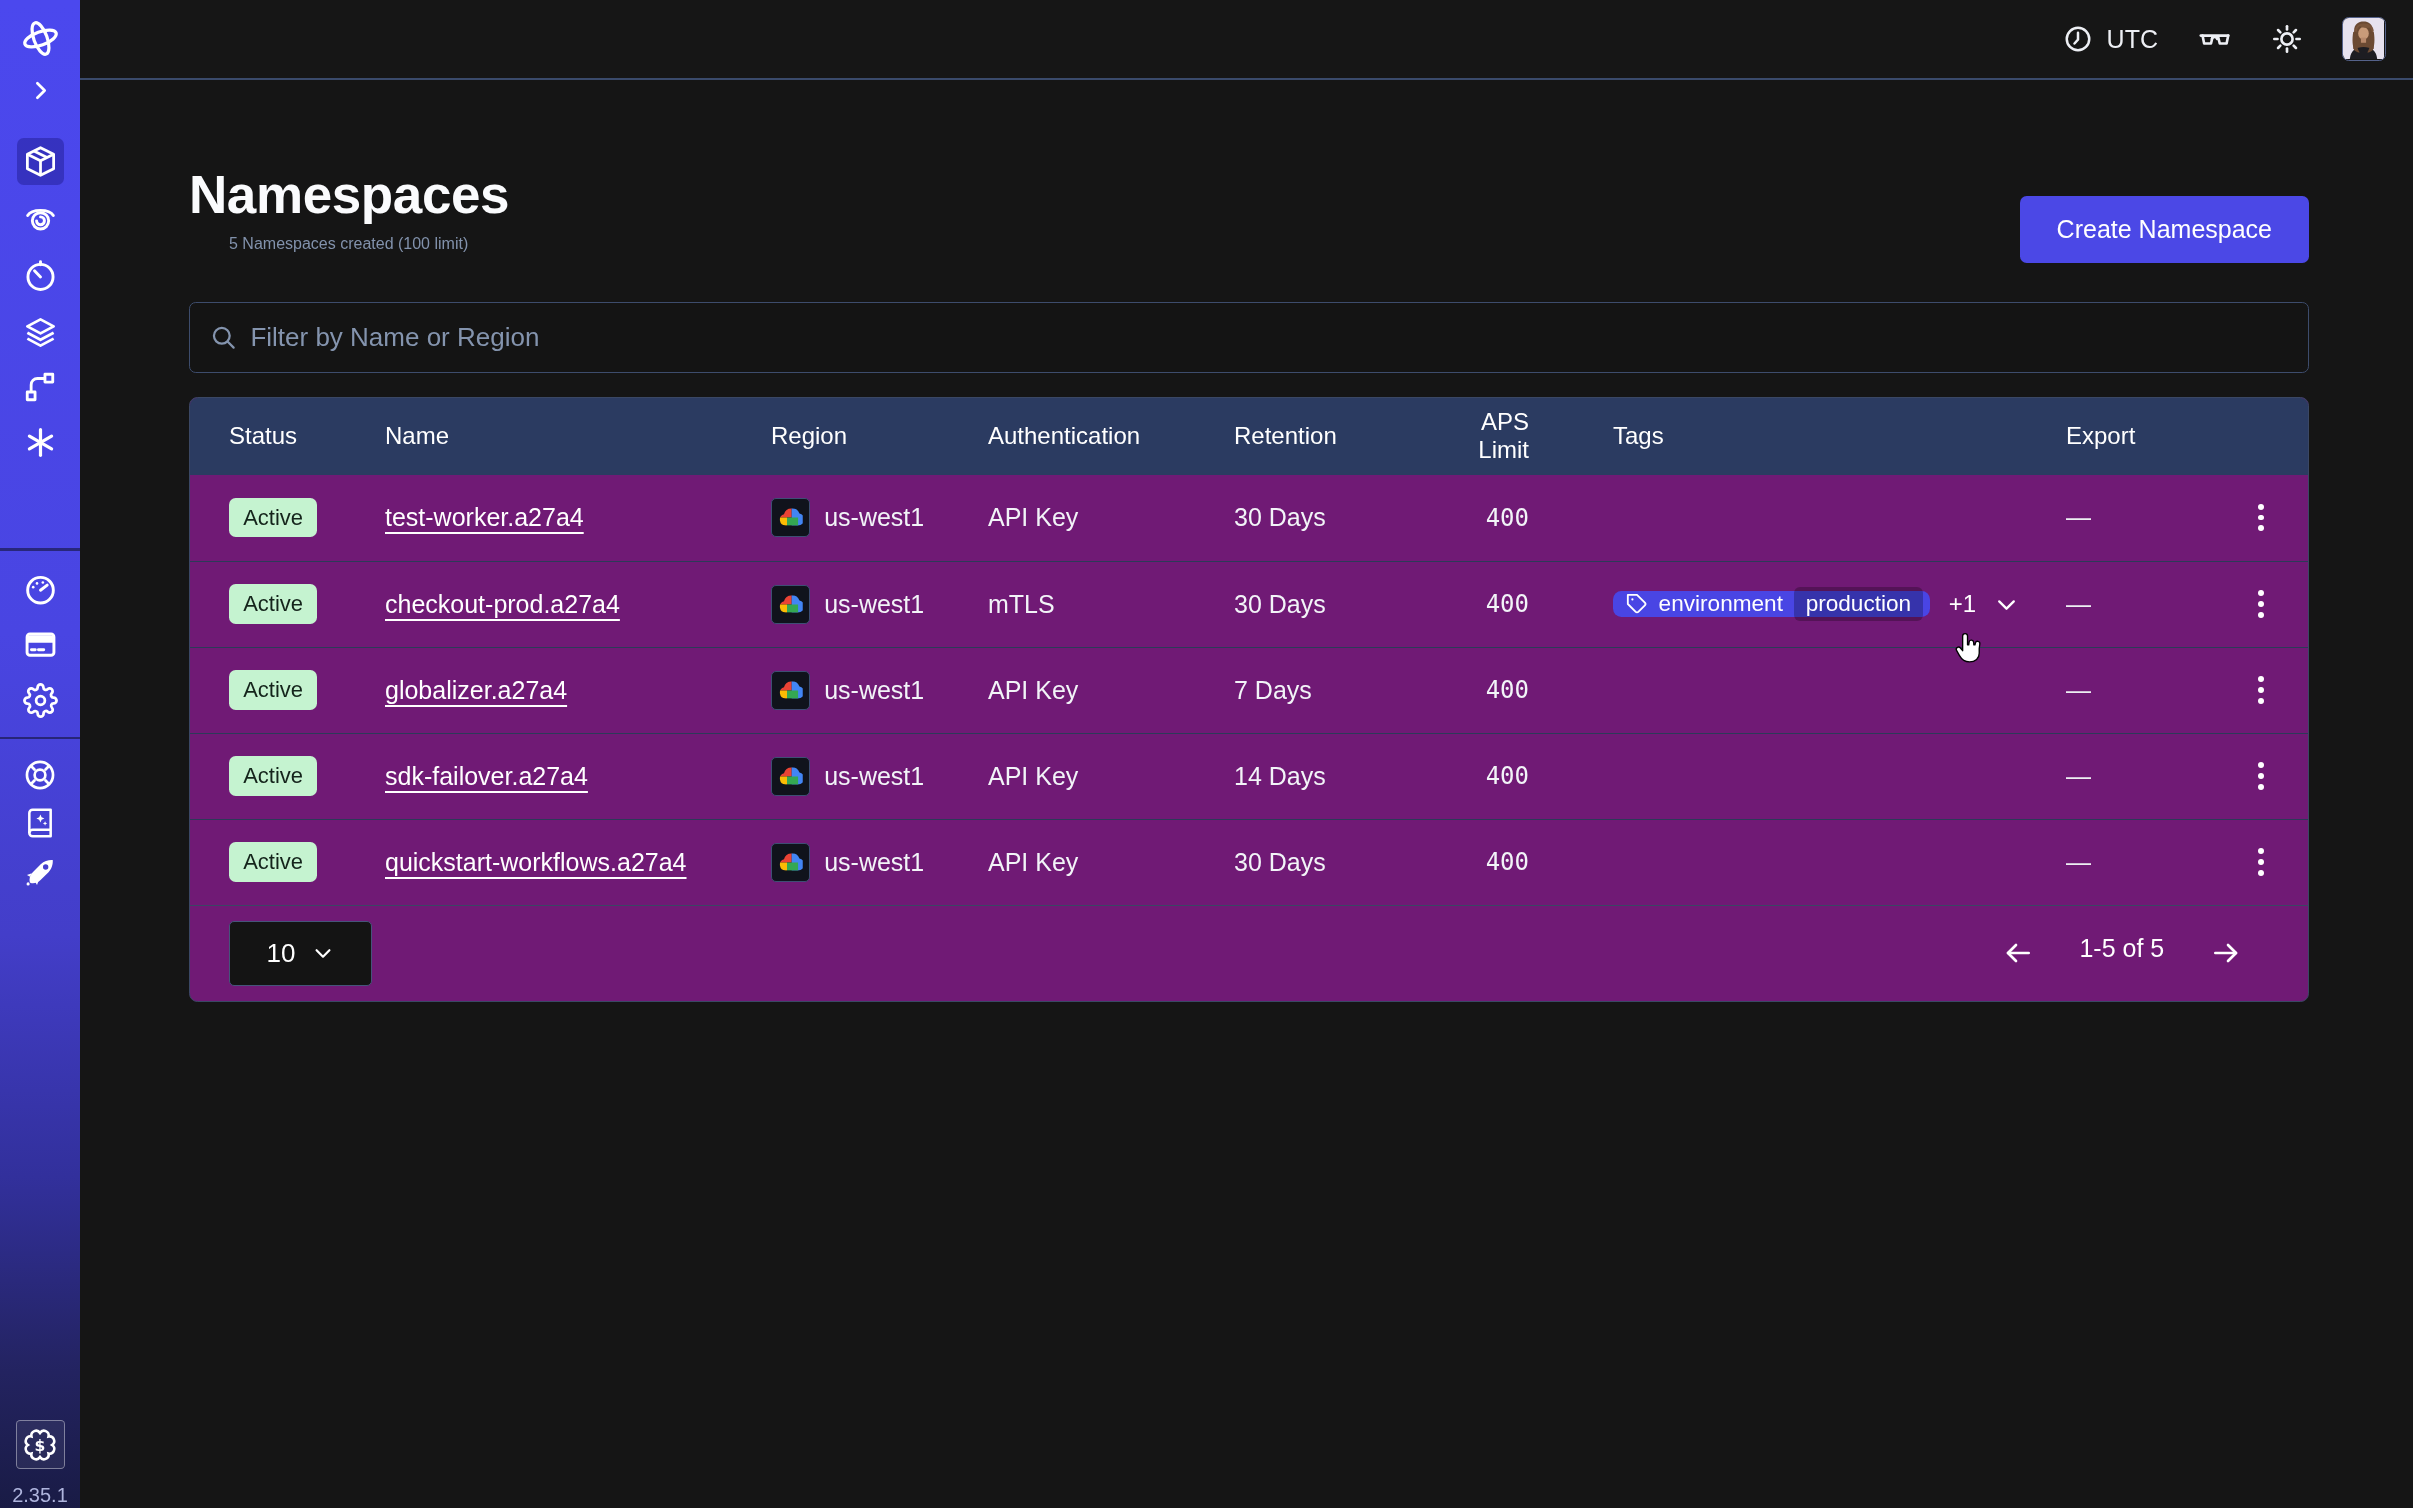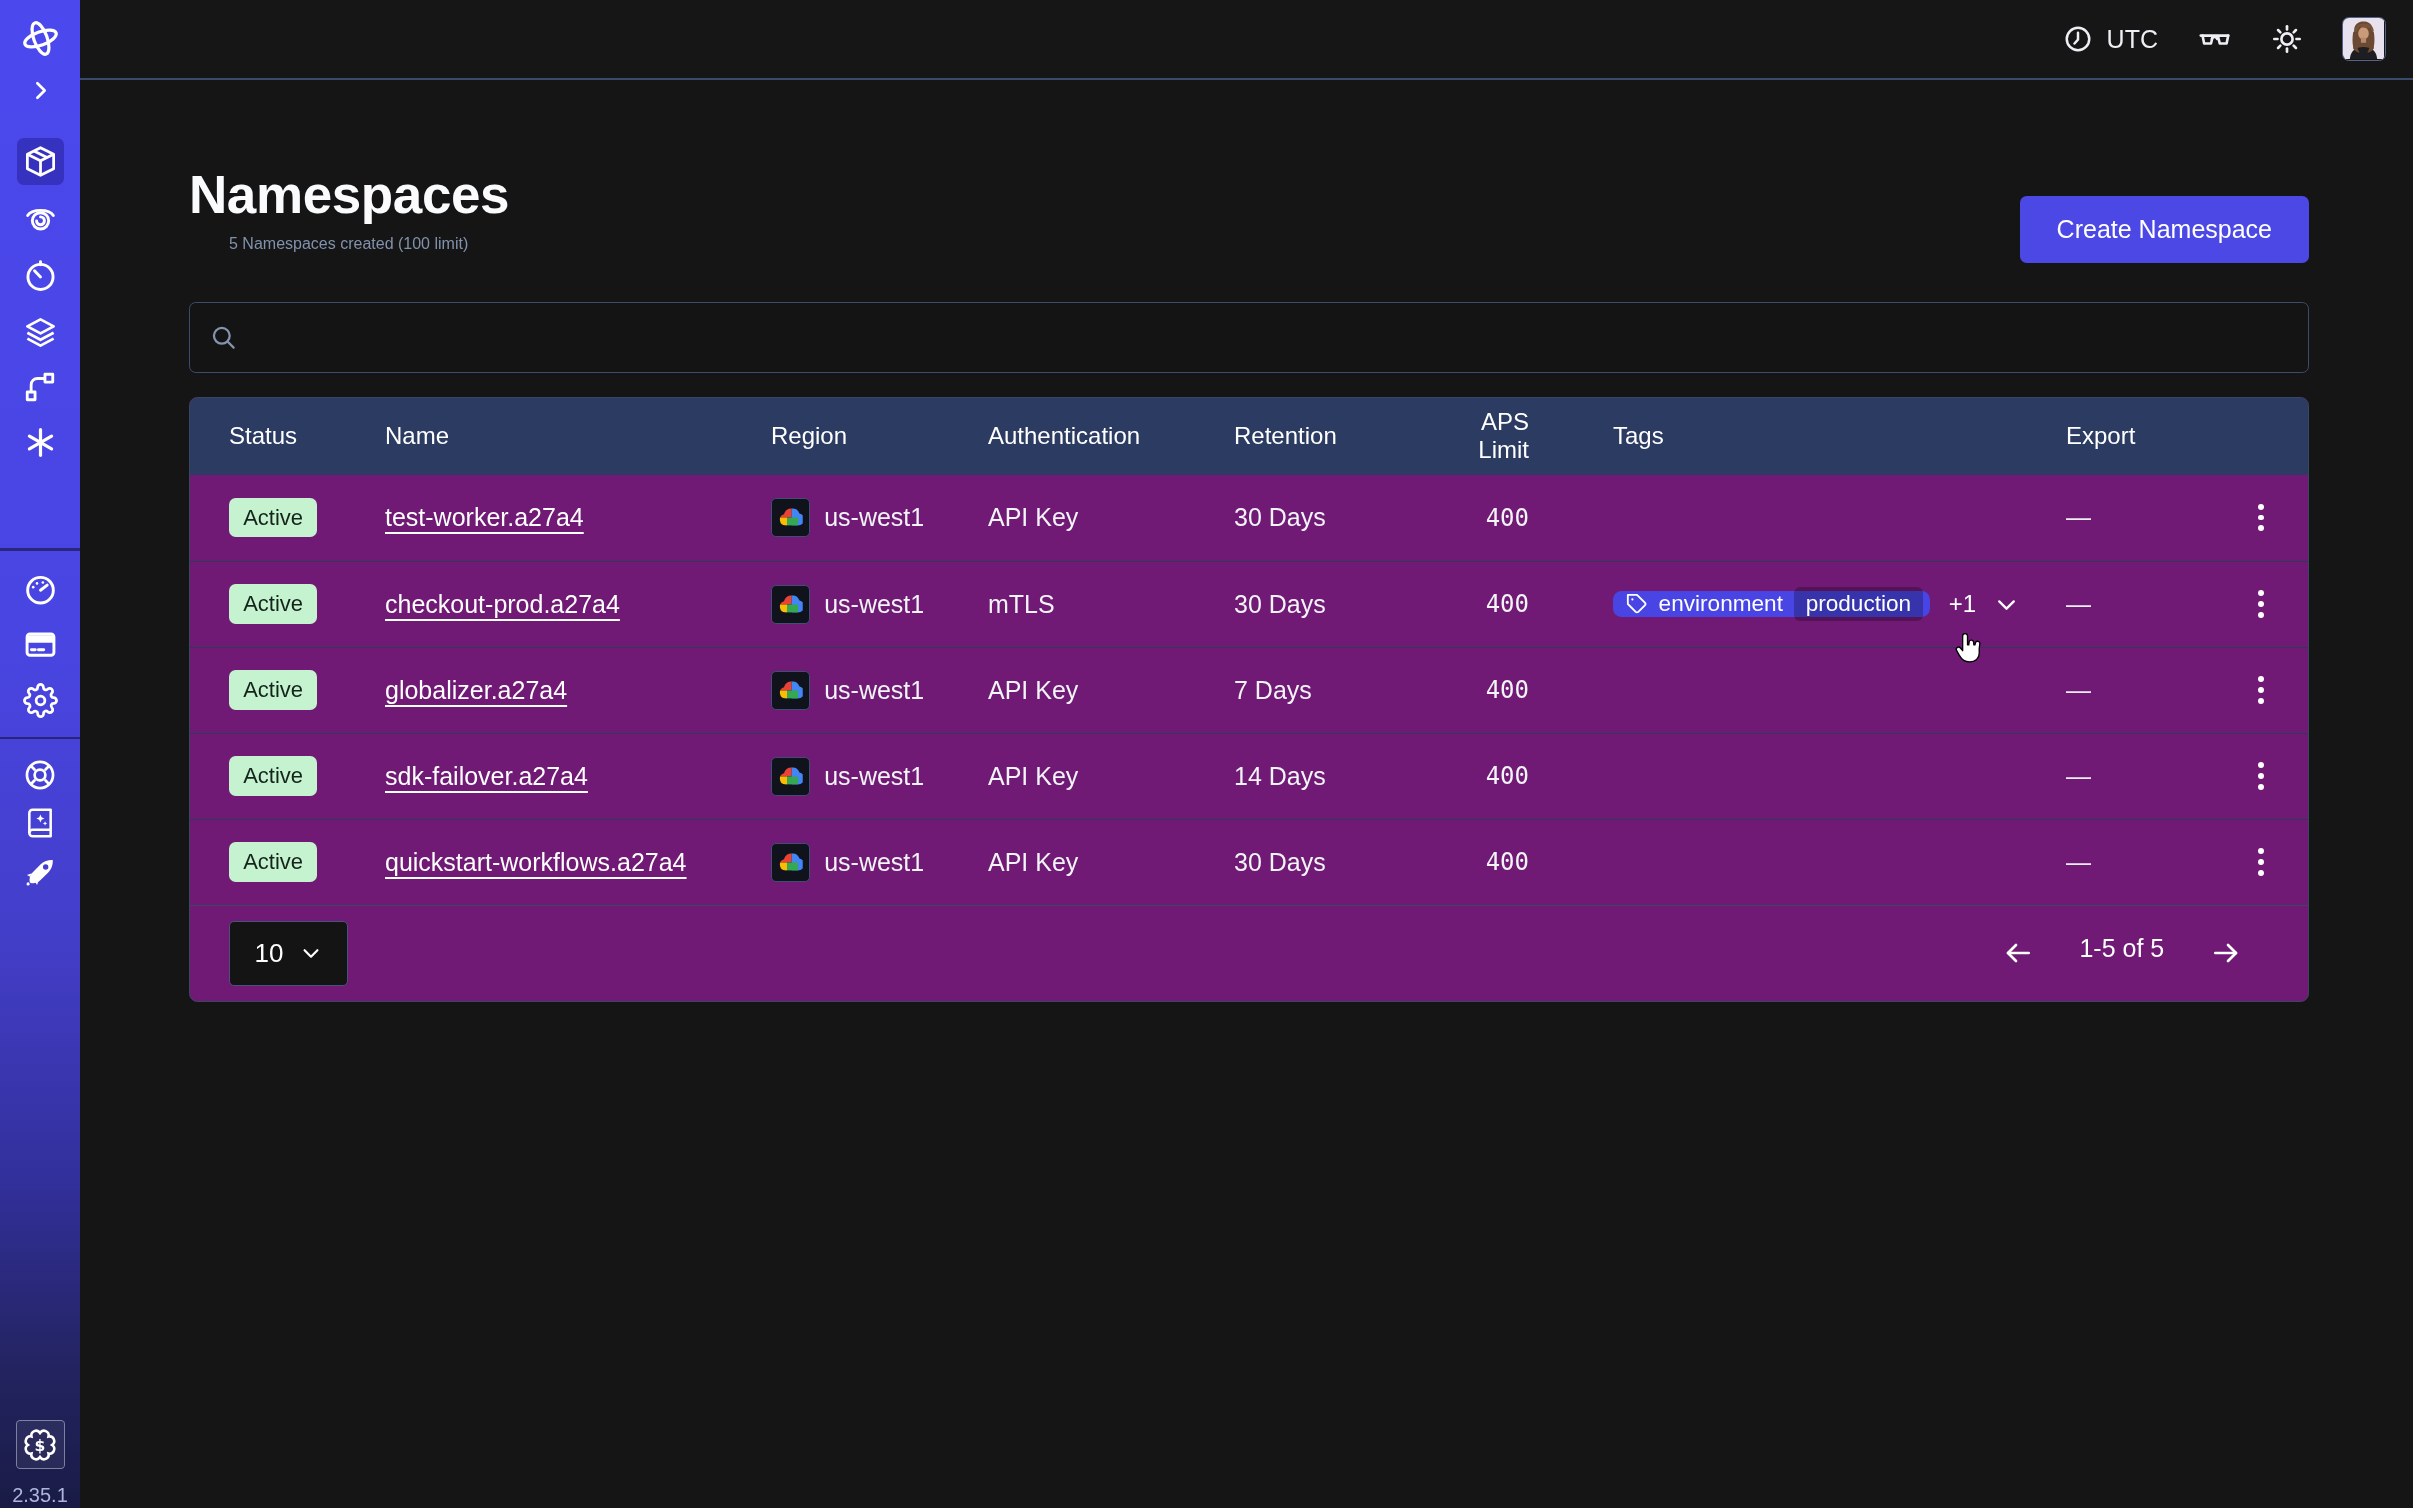--- a/index.html
+++ b/index.html
@@ -99,21 +99,21 @@
   .chev { color:#fff; display:flex; }
   .dash { color:#EDEFF3; }
   .kebab { justify-self:center; display:flex; flex-direction:column; gap:5px; cursor:pointer; padding:6.7px; }
   .kebab i { width:5.9px; height:5.9px; background:#fff; border-radius:50%; }
 
   .tfoot {
     height:96px; border-top:1.7px solid #3A4764; display:flex; align-items:center;
     justify-content:space-between; padding:0 63px 0 39px;
   }
   .pagesize {
-    width:119px; height:65px; border:1.7px solid #46547A; border-radius:5px;
+    width:143px; height:65px; border:1.7px solid #46547A; border-radius:5px;
     display:flex; align-items:center; justify-content:center; gap:17px; font-size:26px; color:#fff; cursor:pointer;
     background:#141414;
   }
   .pager { display:flex; align-items:flex-start; gap:42px; }
   .pager .arrow { color:#fff; cursor:pointer; display:flex; padding:3.4px; }
   .range { font-size:25px; color:#fff; }
 
   .cursor { position:absolute; left:1949px; top:629px; z-index:50; pointer-events:none; }
 </style>
 </head>
@@ -316,20 +316,21 @@
     <button class="create-btn">Create Namespace</button>
   </div>
 
   <div class="filterbox">
     <span class="search-ic">
       <svg width="27" height="27" viewBox="0 0 24 24" fill="none" stroke="currentColor" stroke-width="2" stroke-linecap="round">
           <circle cx="10.5" cy="10.5" r="7"></circle>
           <path d="M15.8 15.8 L21 21"></path>
         </svg>
     </span>
+    <input type="text" placeholder="Filter by Name or Region" style="">
   </div>
 
   <section class="table">
     <div class="trow thead">
       <div>Status</div>
       <div>Name</div>
       <div>Region</div>
       <div>Authentication</div>
       <div>Retention</div>
       <div class="col-aps">APS Limit</div>

